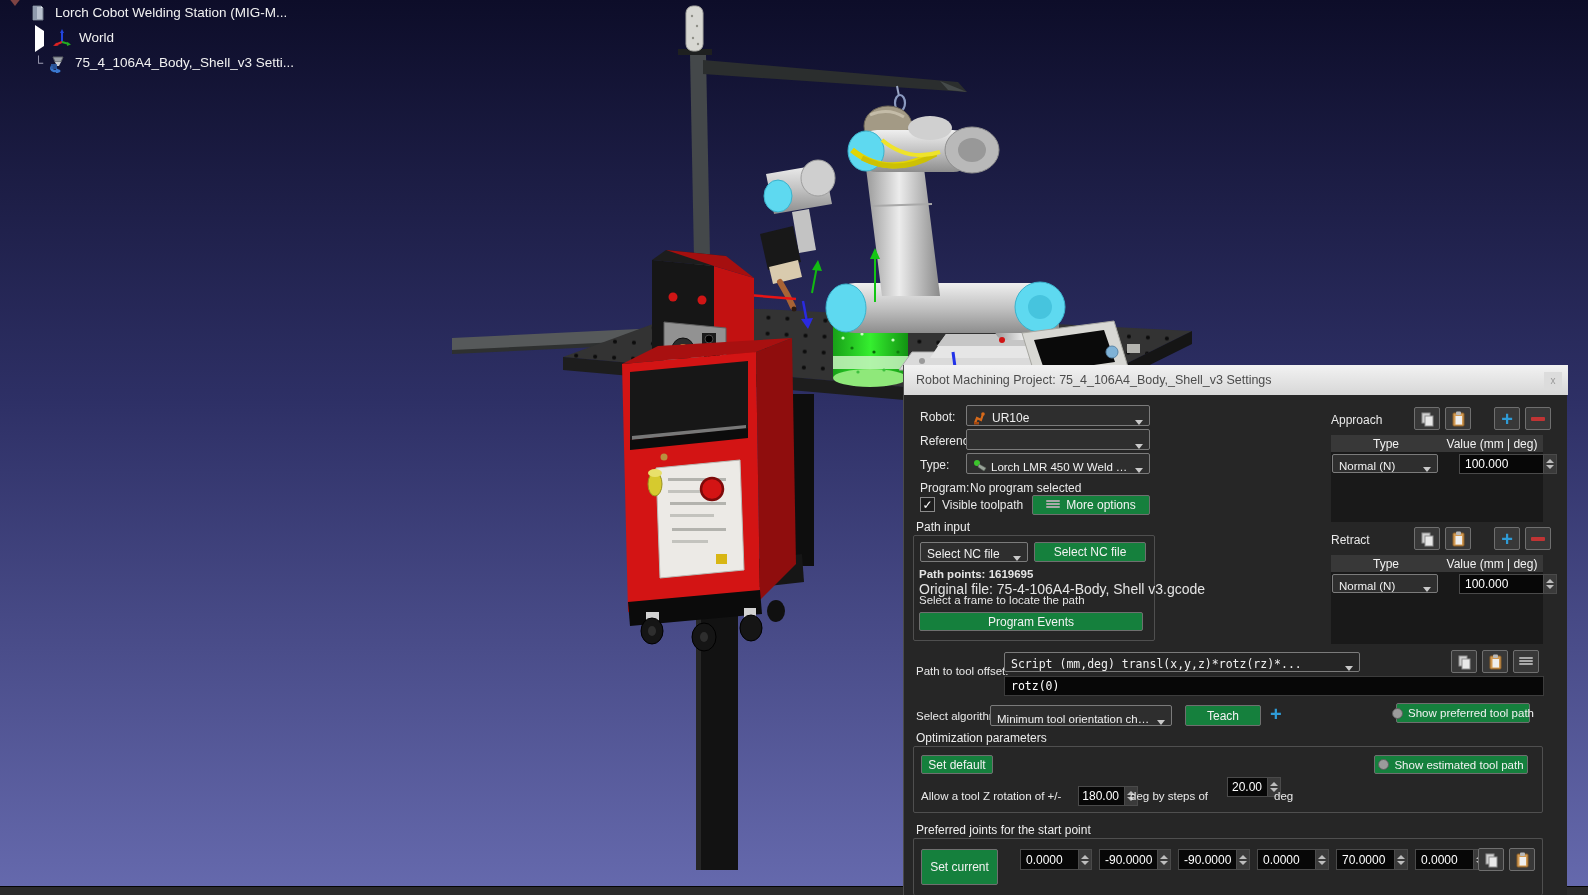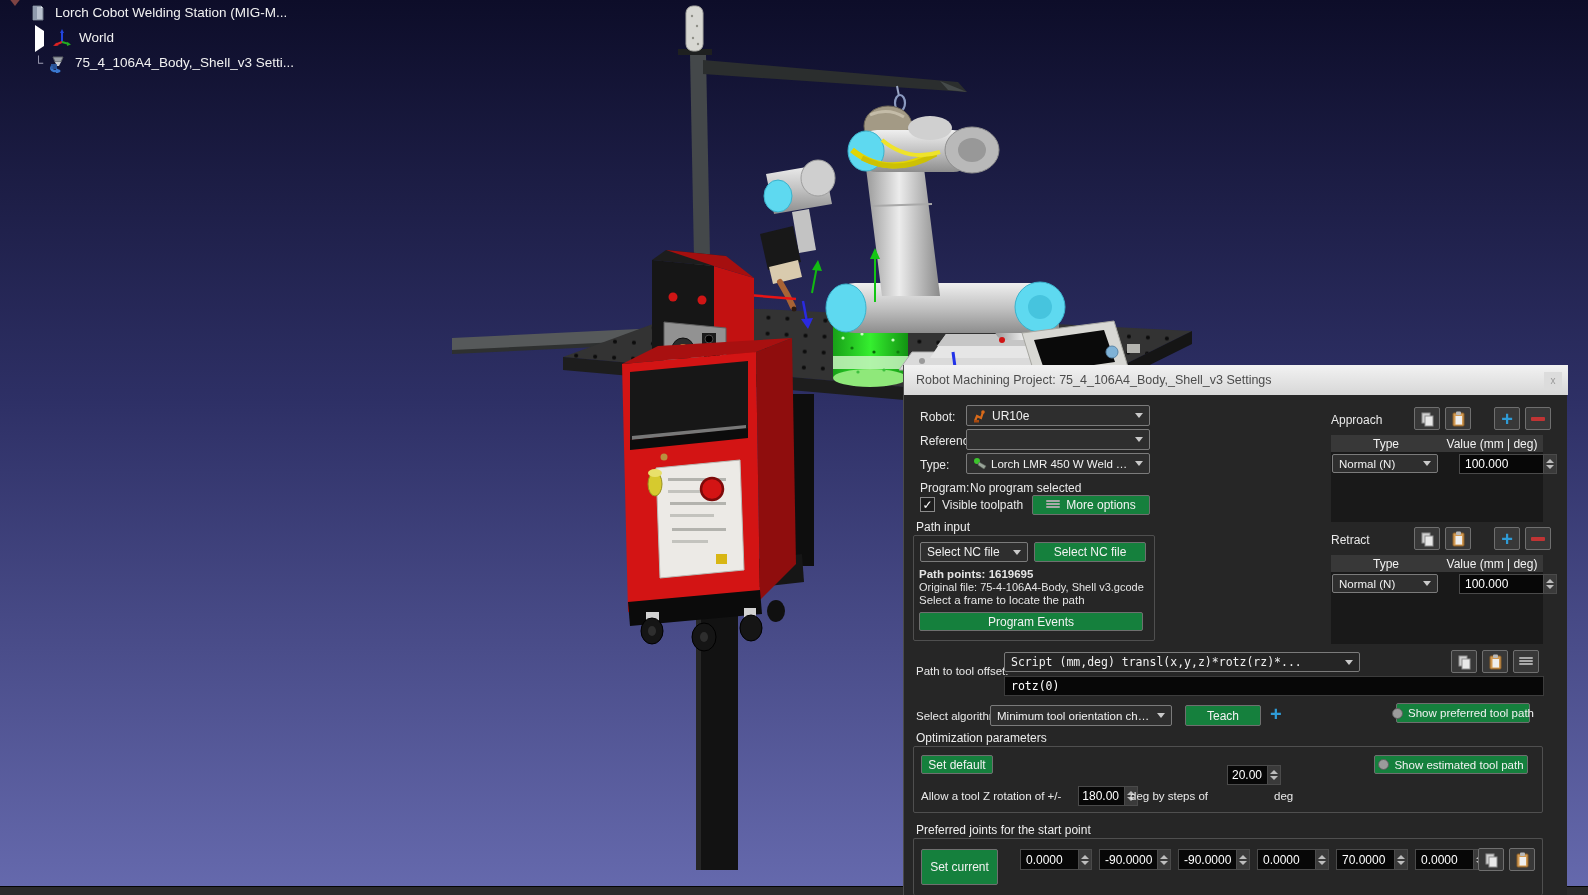--- a/index.html
+++ b/index.html
@@ -24,21 +24,21 @@
   
   #panel { position:absolute; left:903px; top:365px; width:664px; height:530px;
     background:#262626; z-index:4; border-left:1px solid #4b4b4b; color:#e9e9e9; font-size:12px; }
   #panel-title { position:absolute; left:0; top:0; width:664px; height:30px;
     background:linear-gradient(#f2f2f2,#d7d7d7); color:#4c4c4c; font-size:12.5px;
     line-height:30px; padding-left:12px; }
   #panel-close { position:absolute; right:5px; top:7px; width:18px; height:17px; background:#dcdcdc;
     color:#9a9a9a; font-size:10px; text-align:center; line-height:17px; }
   .lbl { position:absolute; color:#e9e9e9; white-space:nowrap; }
   .dd { position:absolute; height:21px; background:#2e2e2e; border:1px solid #7b7b7b; border-radius:2px;
-    display:flex; align-items:center; padding:7px 6px; color:#f0f0f0; white-space:nowrap; overflow:hidden; }
+    display:flex; align-items:flex-end; padding:0 6px; color:#f0f0f0; white-space:nowrap; overflow:hidden; }
   .dd .arr { margin-left:auto; width:0; height:0; border-left:4px solid transparent;
     border-right:4px solid transparent; border-top:5px solid #c9c9c9; flex:0 0 auto; }
   .dd .dtxt { overflow:hidden; text-overflow:ellipsis; padding-right:4px; }
   .btn { position:absolute; background:#15803d; border:1px solid #6f6f6f; border-radius:2px;
     color:#f2f2f2; display:flex; align-items:center; justify-content:center; white-space:nowrap; }
   .gbox { position:absolute; border:1px solid #4f4f4f; border-radius:2px; }
   .chk { position:absolute; width:15px; height:15px; background:#1c1c1c; border:1px solid #8a8a8a;
     color:#fff; font-size:12px; line-height:14px; text-align:center; }
   .micon { display:inline-block; width:14px; height:12px; margin-right:6px; }
   .micon div { height:2px; background:#a9a9a9; margin:1px 0; border-radius:1px; }
@@ -350,21 +350,21 @@
   <div class="sec" style="left:12px; top:155px;">Path input</div>
   <div class="gbox" style="left:9px; top:170px; width:242px; height:106px;"></div>
   <div class="dd" style="left:16px; top:177px; width:108px; height:20px;">
     <span class="dtxt">Select NC file</span>
     <span class="arr"></span>
   </div>
   <div class="btn" style="left:130px; top:177px; width:112px; height:20px;">
     <span>Select NC file</span>
   </div>
   <div class="info" style="left:15px; top:203px; font-size:11.5px;font-weight:bold;">Path points: 1619695</div>
-  <div class="info" style="left:15px; top:216px; font-size:11px;">Original file: 75-4-106A4-Body, Shell v3.gcode</div>
+  <div class="info" style="left:15px; top:216px; font-size:14px;">Original file: 75-4-106A4-Body, Shell v3.gcode</div>
   <div class="info" style="left:15px; top:229px; font-size:11.5px;">Select a frame to locate the path</div>
   <div class="btn" style="left:15px; top:247px; width:224px; height:19px;">
     <span>Program Events</span>
   </div>
 
   <div class="lbl" style="left:427px; top:48px;">Approach</div>
   <div class="tool-btn" style="left:510px; top:42px;">
     <svg class="ic-copy" viewBox="0 0 16 16">
           <rect x="3" y="2" width="8" height="10" fill="#cfcfcf" stroke="#8f8f8f"></rect>
           <rect x="6" y="5" width="8" height="10" fill="#e9e9e9" stroke="#8f8f8f"></rect>
@@ -491,21 +491,21 @@
   </div>
   <div class="lbl" style="left:17px; top:425px; font-size:11.5px;">Allow a tool Z rotation of +/-</div>
   <div class="spin" style="left:158px; top:421px;">
     <div class="val" style="width:46px; justify-content:flex-end;">180.00</div>
     <div class="arrows">
           <span class="up"></span>
           <span class="dn"></span>
         </div>
   </div>
   <div class="lbl" style="left:226px; top:425px; font-size:11.5px;">deg by steps of</div>
-  <div class="spin" style="left:307px; top:400px;">
+  <div class="spin" style="left:307px; top:412px;">
     <div class="val" style="width:40px; justify-content:flex-end;">20.00</div>
     <div class="arrows">
           <span class="up"></span>
           <span class="dn"></span>
         </div>
   </div>
   <div class="lbl" style="left:370px; top:425px; font-size:11.5px;">deg</div>
 
   <div class="sec" style="left:12px; top:458px;">Preferred joints for the start point</div>
   <div class="gbox" style="left:9px; top:473px; width:630px; height:57px; border-bottom:none;"></div>

